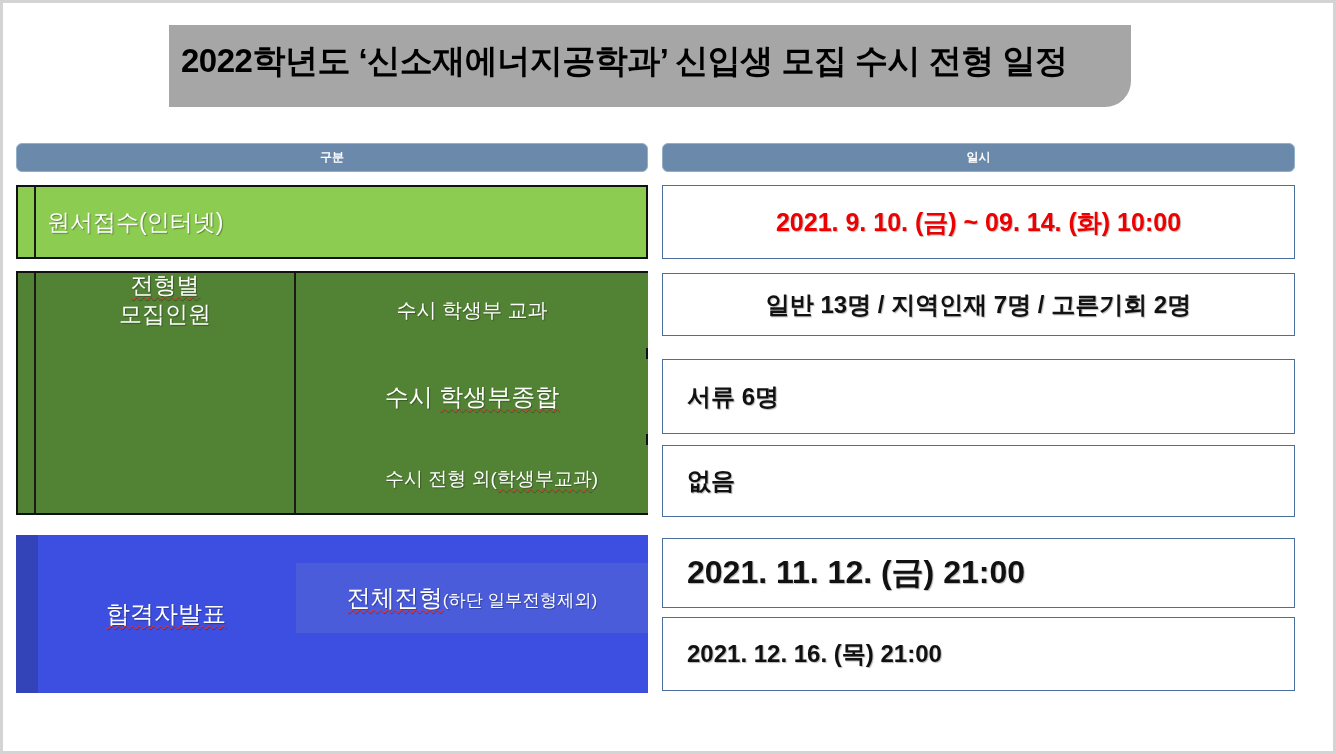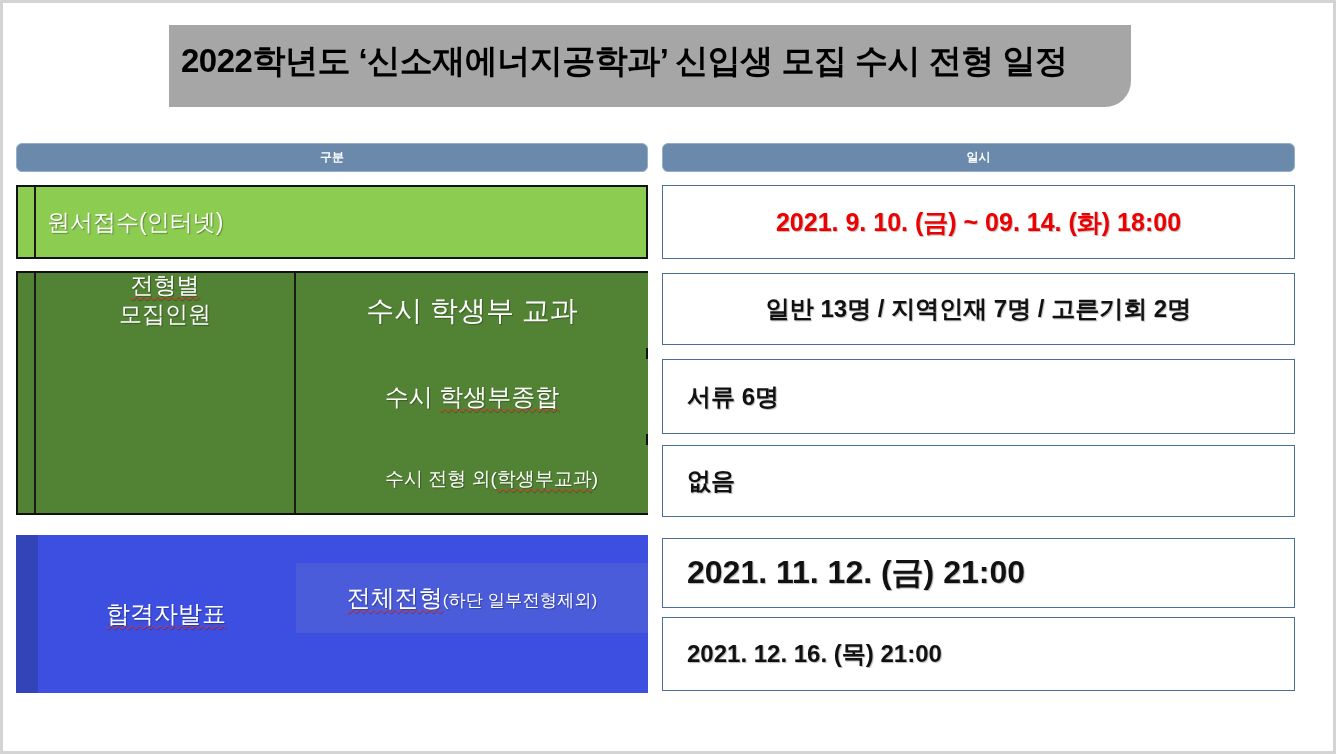--- a/index.html
+++ b/index.html
@@ -113,21 +113,21 @@
   .subcell {
     position: absolute;
     left: 293px;
     width: 352px;
     background: #528234;
     display: flex; align-items: center; justify-content: center;
     color: #ffffff; text-align: center;
     text-shadow: 1px 1px 1px rgba(0,0,0,0.3);
     box-sizing: border-box;
   }
-  .sc-1 { top: 270px; height: 75px; font-size: 28px; }
+  .sc-1 { top: 270px; height: 75px; font-size: 20px; }
   .sc-2 { top: 356px; height: 75px; font-size: 24px; }
   .sc-3 { top: 442px; height: 68px; font-size: 19px; padding-left: 39px; }
 
   
   .r3-outer {
     left: 13px; top: 532px; width: 632px; height: 158px;
     background: #3d4fe0;
   }
   .r3-strip {
     left: 13px; top: 532px; width: 22px; height: 158px;
@@ -174,21 +174,21 @@
     display: flex;
     align-items: center;
     color: #111111;
     font-weight: bold;
   }
   .vbox.centered { justify-content: center; }
   .vbox.lead     { justify-content: flex-start; padding-left: 24px; }
 
   .v1 { top: 182px; width: 633px; height: 74px; font-size: 25px;
         color: #ee0000; justify-content: center; }
-  .v2 { top: 270px; width: 633px; height: 72px; font-size: 24px; }
+  .v2 { top: 270px; width: 633px; height: 63px; font-size: 24px; }
   .v3 { top: 356px; width: 633px; height: 75px; font-size: 24px; }
   .v4 { top: 442px; width: 633px; height: 72px; font-size: 24px; }
   .v5 { top: 535px; width: 633px; height: 70px; font-size: 32px; }
   .v6 { top: 614px; width: 633px; height: 74px; font-size: 24px; }
 
   .shadowtext { text-shadow: 1px 1px 1px rgba(0,0,0,0.28); }
 </style>
 </head>
 <body>
 
@@ -202,21 +202,21 @@
   </div>
   <div class="col-header right">
     <span>일시</span>
   </div>
 
   <div class="block r1-outer"></div>
   <div class="vline" style="left:31px; top:184px; height:70px;"></div>
   <div class="r1-label">원서접수(인터넷)</div>
 
   <div class="vbox v1 shadowtext">
-    <span>2021. 9. 10. (금) ~ 09. 14. (화) 18:00</span>
+    <span>2021. 9. 10. (금) ~ 09. 14. (화) 10:00</span>
   </div>
 
   <div class="block r2-outer"></div>
   <div class="vline" style="left:31px; top:270px; height:240px;"></div>
   <div class="vline" style="left:291px; top:270px; height:240px;"></div>
 
   <div class="r2-left-label">
     <span class="sq">전형별</span>
     <span>모집인원</span>
   </div>

